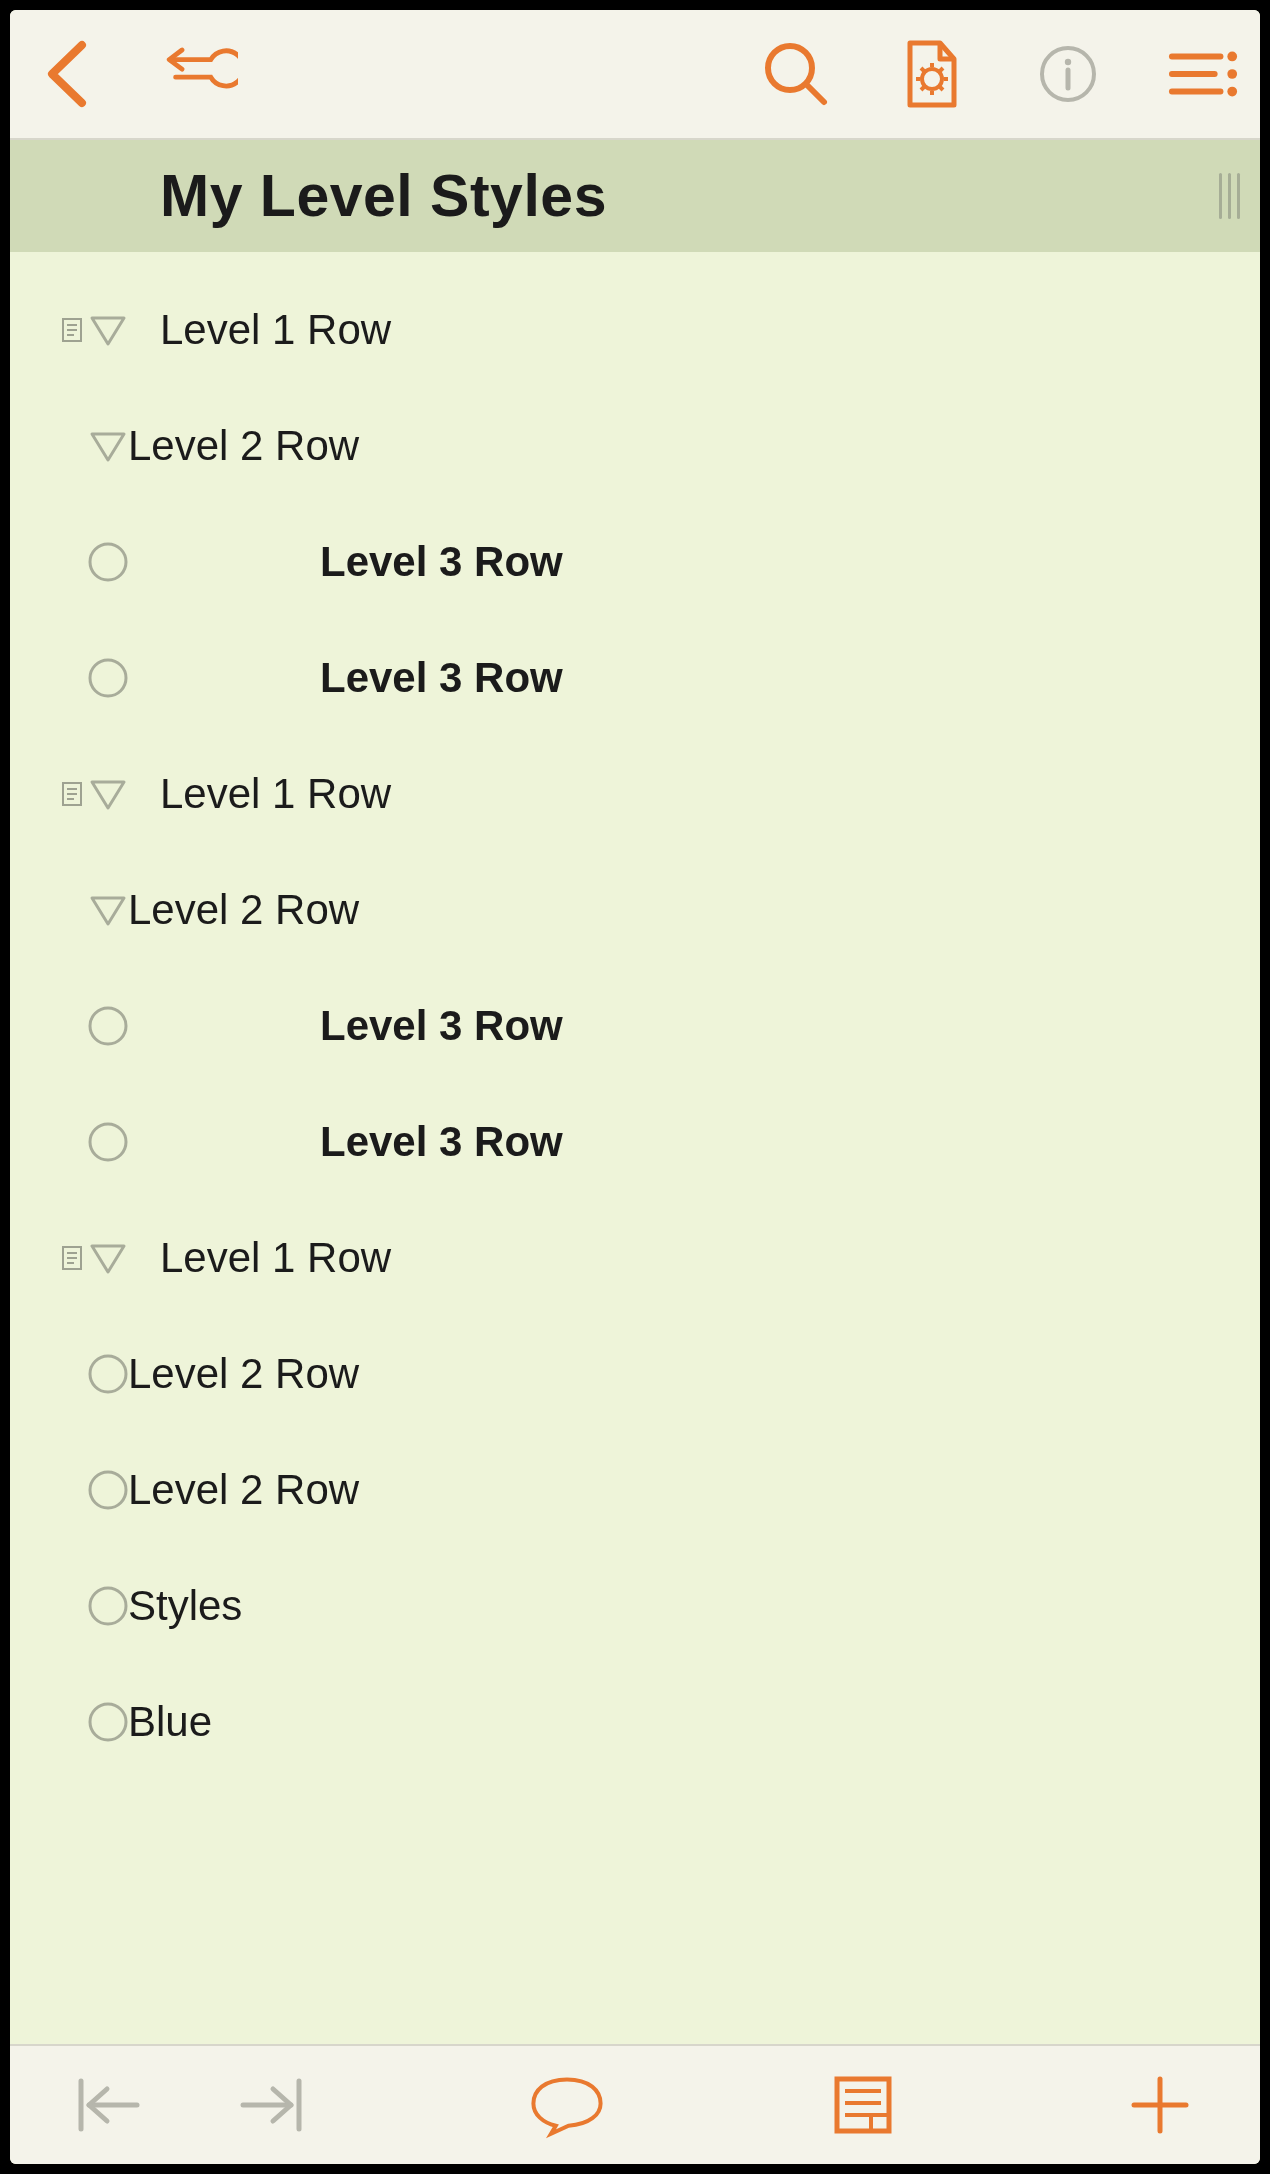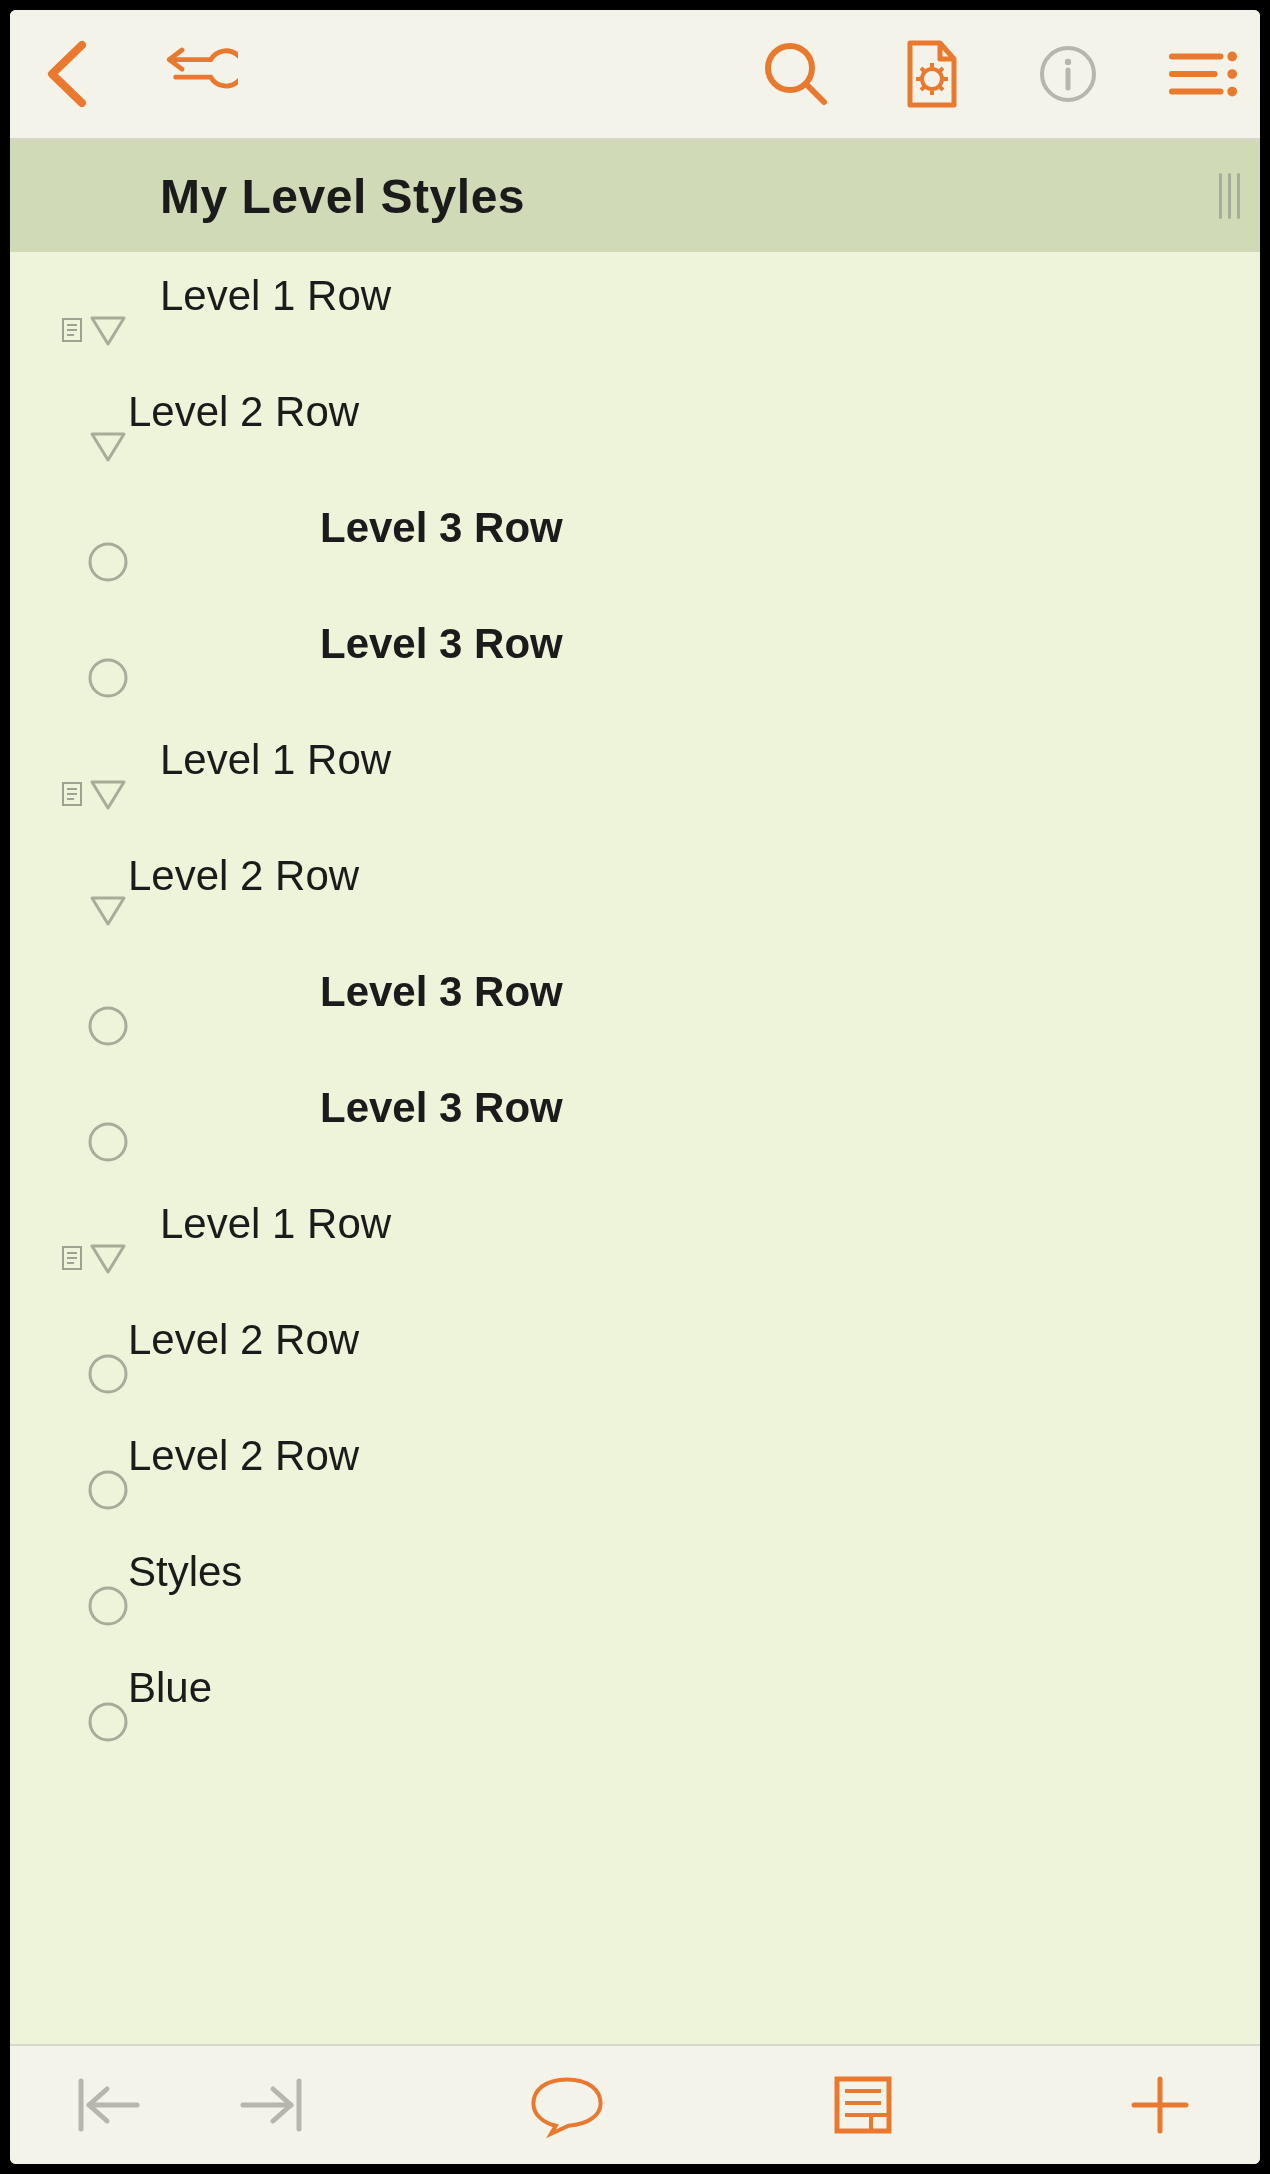--- a/index.html
+++ b/index.html
@@ -51,21 +51,21 @@
     height: 112px;
     background: #d0dab7;
     display: flex;
     align-items: center;
     padding-left: 150px;
     padding-right: 30px;
     box-sizing: border-box;
     position: relative;
   }
   .titlebar .title {
-    font-size: 48px;
+    font-size: 59px;
     font-weight: 700;
     color: #1b1b1b;
     letter-spacing: 0.5px;
   }
   .titlebar .drag {
     position: absolute;
     right: 20px;
     top: 50%;
     transform: translateY(-50%);
     display: flex;
@@ -81,21 +81,21 @@
 
   
   .outline {
     flex: 1;
     overflow: hidden;
     position: relative;
     padding-top: 20px;
   }
   .row {
     display: flex;
-    align-items: flex-start;
+    align-items: center;
     height: 116px;
     box-sizing: border-box;
     position: relative;
   }
   .gutter {
     position: absolute;
     left: 0;
     top: 0;
     bottom: 0;
     width: 140px;

